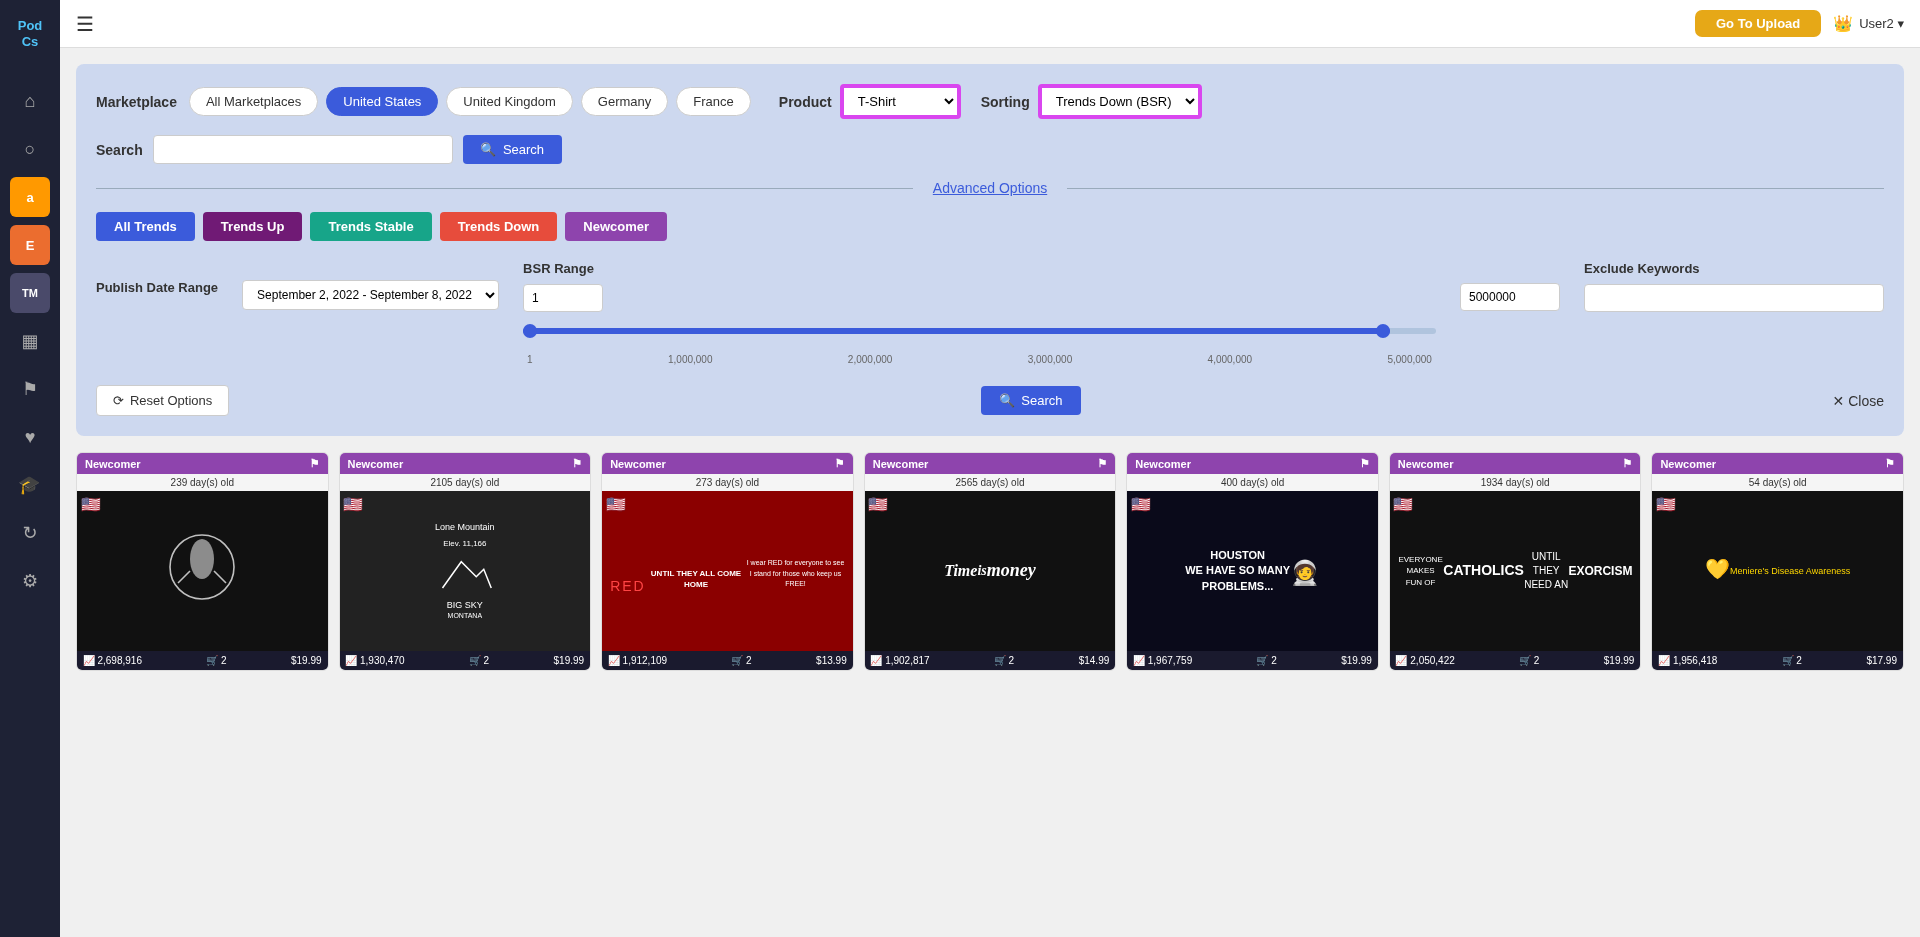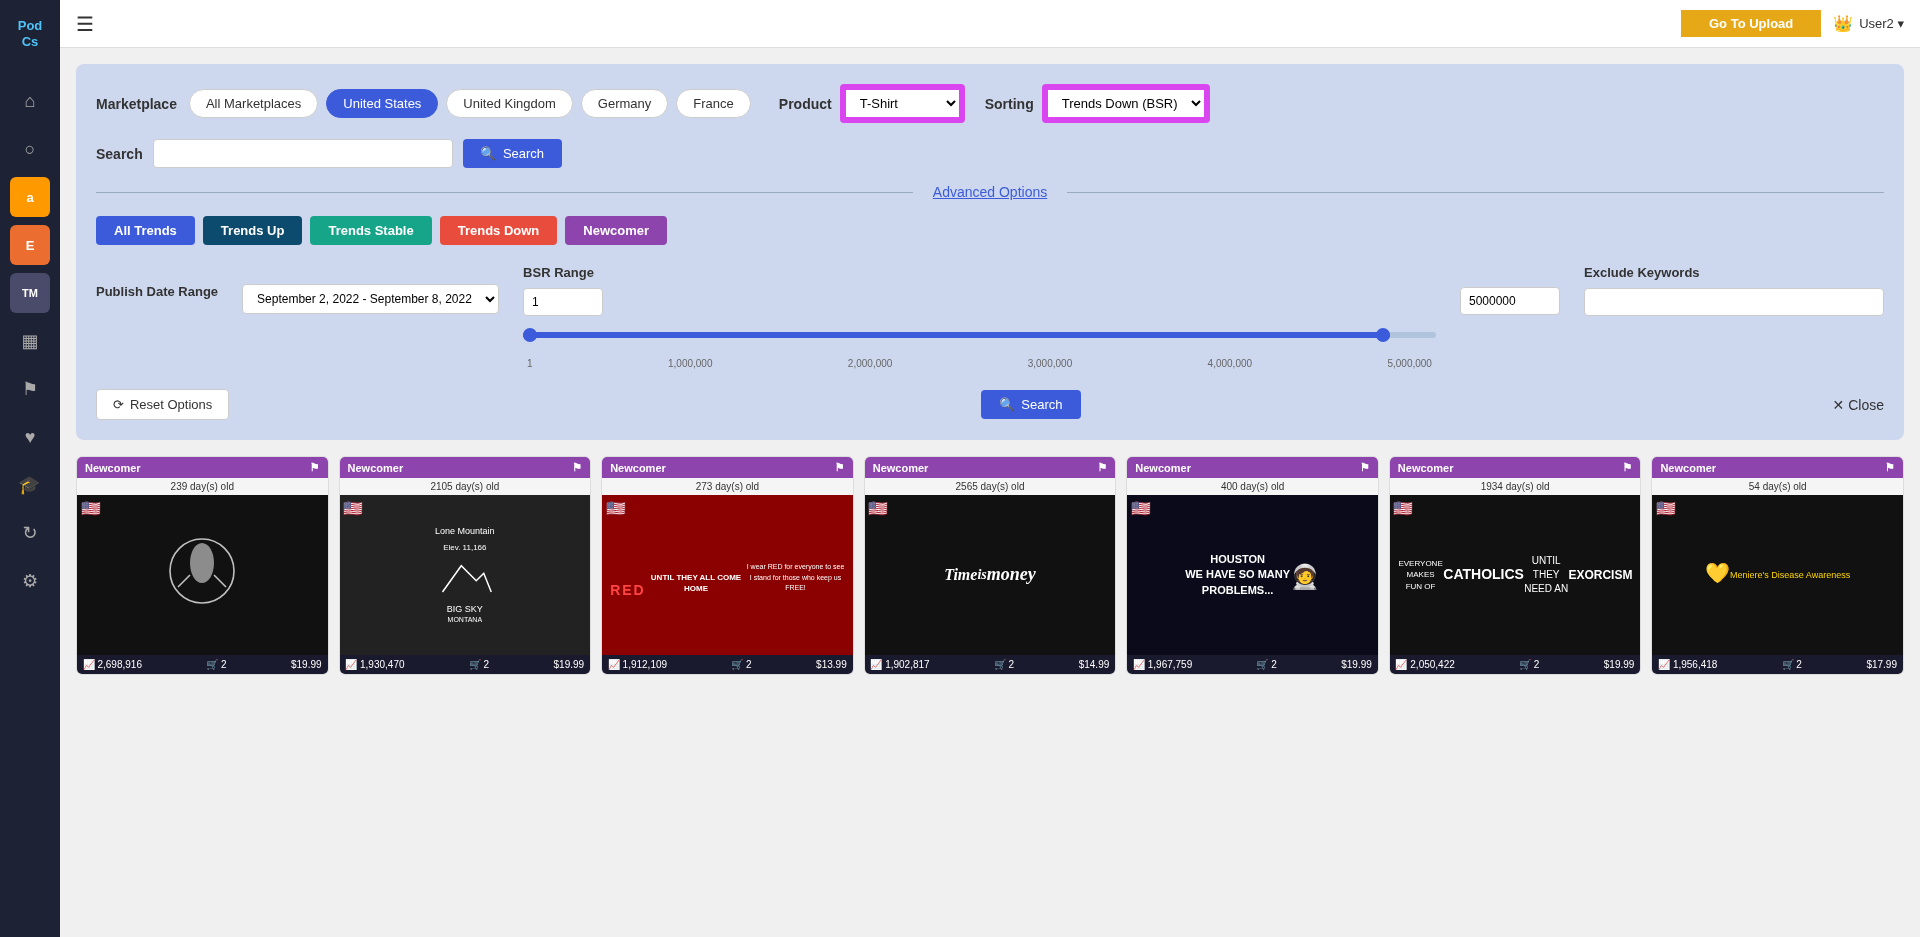--- a/index.html
+++ b/index.html
@@ -61,22 +61,22 @@
       border-bottom: 1px solid #ddd;
       flex-shrink: 0;
     }
     .header-left { display: flex; align-items: center; gap: 12px; }
     .hamburger { font-size: 20px; cursor: pointer; color: #333; }
     .header-right { display: flex; align-items: center; gap: 12px; }
     .goto-upload-btn {
       background: #e6a817;
       color: white;
       border: none;
-      padding: 6px 28px;
-      border-radius: 0;
+      padding: 6px 21px;
+      border-radius: 7px;
       cursor: pointer;
       font-size: 13px;
       font-weight: bold;
     }
     .user-menu {
       display: flex;
       align-items: center;
       gap: 6px;
       cursor: pointer;
       font-size: 13px;
@@ -105,21 +105,21 @@
       border: 1px solid #ccc;
       background: white;
       cursor: pointer;
       font-size: 13px;
       color: #333;
     }
     .mp-btn.active { background: #3b5bdb; color: white; border-color: #3b5bdb; }
     .ps-label { font-weight: bold; font-size: 14px; color: #333; }
     .ps-select {
       padding: 5px 10px;
-      border: 6px solid #d946ef;
+      border: 4px solid #d946ef;
       border-radius: 4px;
       background: white;
       font-size: 13px;
       cursor: pointer;
     }
 
     
     .search-row {
       display: flex;
       align-items: center;
@@ -175,21 +175,21 @@
     .trend-btn {
       padding: 7px 18px;
       border: none;
       border-radius: 4px;
       cursor: pointer;
       font-size: 13px;
       font-weight: bold;
       color: white;
     }
     .trend-btn.all { background: #3b5bdb; }
-    .trend-btn.up { background: #0c4a6e; }
+    .trend-btn.up { background: #701a75; }
     .trend-btn.stable { background: #17a589; }
     .trend-btn.down { background: #e74c3c; }
     .trend-btn.newcomer { background: #8e44ad; }
 
     
     .range-section {
       display: flex;
       gap: 24px;
       align-items: flex-start;
       margin-bottom: 20px;
@@ -589,21 +589,21 @@
 
       <div class="product-card">
         <div class="card-badge">
           <span>Newcomer</span>
           <span>⚑</span>
         </div>
         <div class="card-age">273 day(s) old</div>
         <div class="card-img-wrap bg-red">
           <span class="card-flag">🇺🇸</span>
           <div class="card-img-placeholder" style="color:white; font-size:9px; text-align:center; padding:8px;">
-            <div style="font-size:14px; font-weight:bold; color:#ff4444; letter-spacing:2px;margin-top:31px;">RED</div>
+            <div style="font-size:14px; font-weight:normal; color:#ff4444; letter-spacing:2px;margin-top:31px;">RED</div>
             <div style="font-size:8px; margin-top:16px;font-weight:bold;">UNTIL THEY ALL COME HOME</div>
             <div style="margin-top:6px; font-size:7px; line-height:1.5;">I wear RED for everyone to see<br>I stand for those who keep us FREE!</div>
           </div>
         </div>
         <div class="card-footer">
           <div class="card-footer-item">
             <span>📈</span>
             <span>1,912,109</span>
           </div>
           <div class="card-footer-item">

